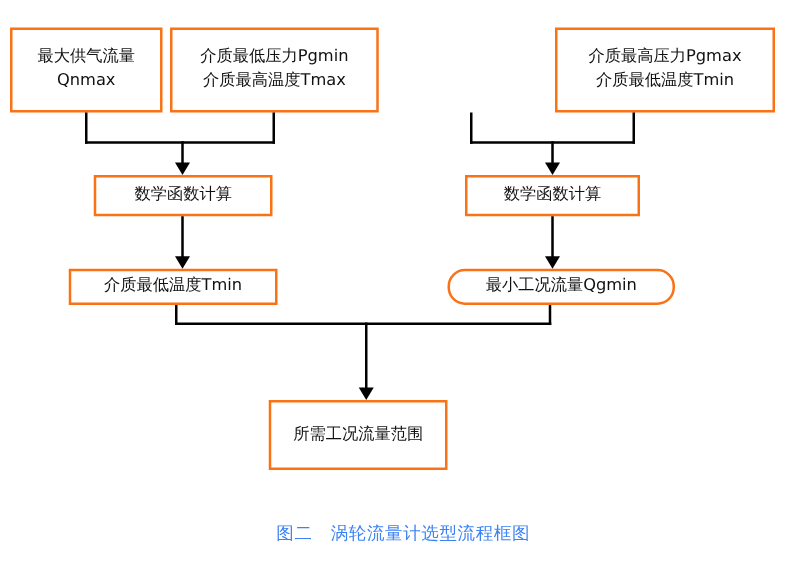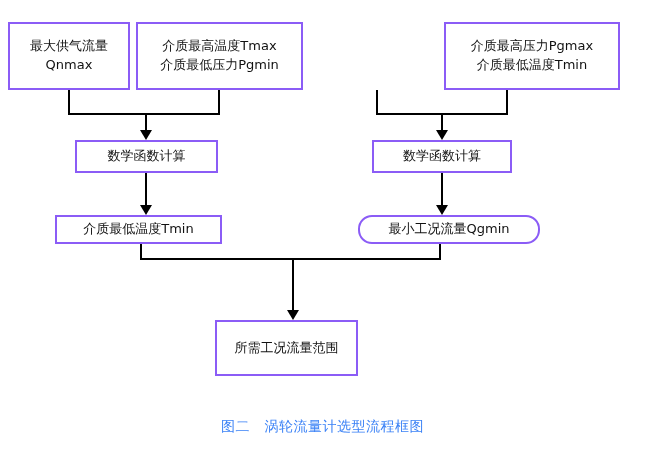--- a/index.html
+++ b/index.html
@@ -12,21 +12,21 @@
     width: 645px;
     height: 460px;
     background: #ffffff;
     overflow: hidden;
     font-family: "DejaVu Sans", "Liberation Sans", sans-serif;
     color: #000000;
   }
   .node {
     position: absolute;
     box-sizing: border-box;
-    border: 2px solid #8b5cf6;
+    border: 2px solid #f97316;
     background: #ffffff;
     display: flex;
     flex-direction: column;
     align-items: center;
     justify-content: center;
     text-align: center;
     line-height: 1.45;
     color: #111111;
   }
   .node .ln {
@@ -83,22 +83,22 @@
 <body>
 
 <div id="canvas">
 
   <div class="node" id="n-qnmax">
     <span class="ln">最大供气流量</span>
     <span class="ln">Qnmax</span>
   </div>
 
   <div class="node" id="n-pgmin">
+    <span class="ln">介质最低压力Pgmin</span>
     <span class="ln">介质最高温度Tmax</span>
-    <span class="ln">介质最低压力Pgmin</span>
   </div>
 
 
   <div class="node" id="n-pgmax">
     <span class="ln">介质最高压力Pgmax</span>
     <span class="ln">介质最低温度Tmin</span>
   </div>
 
   <div class="node" id="n-calc-l">
     <span class="ln">数学函数计算</span>

